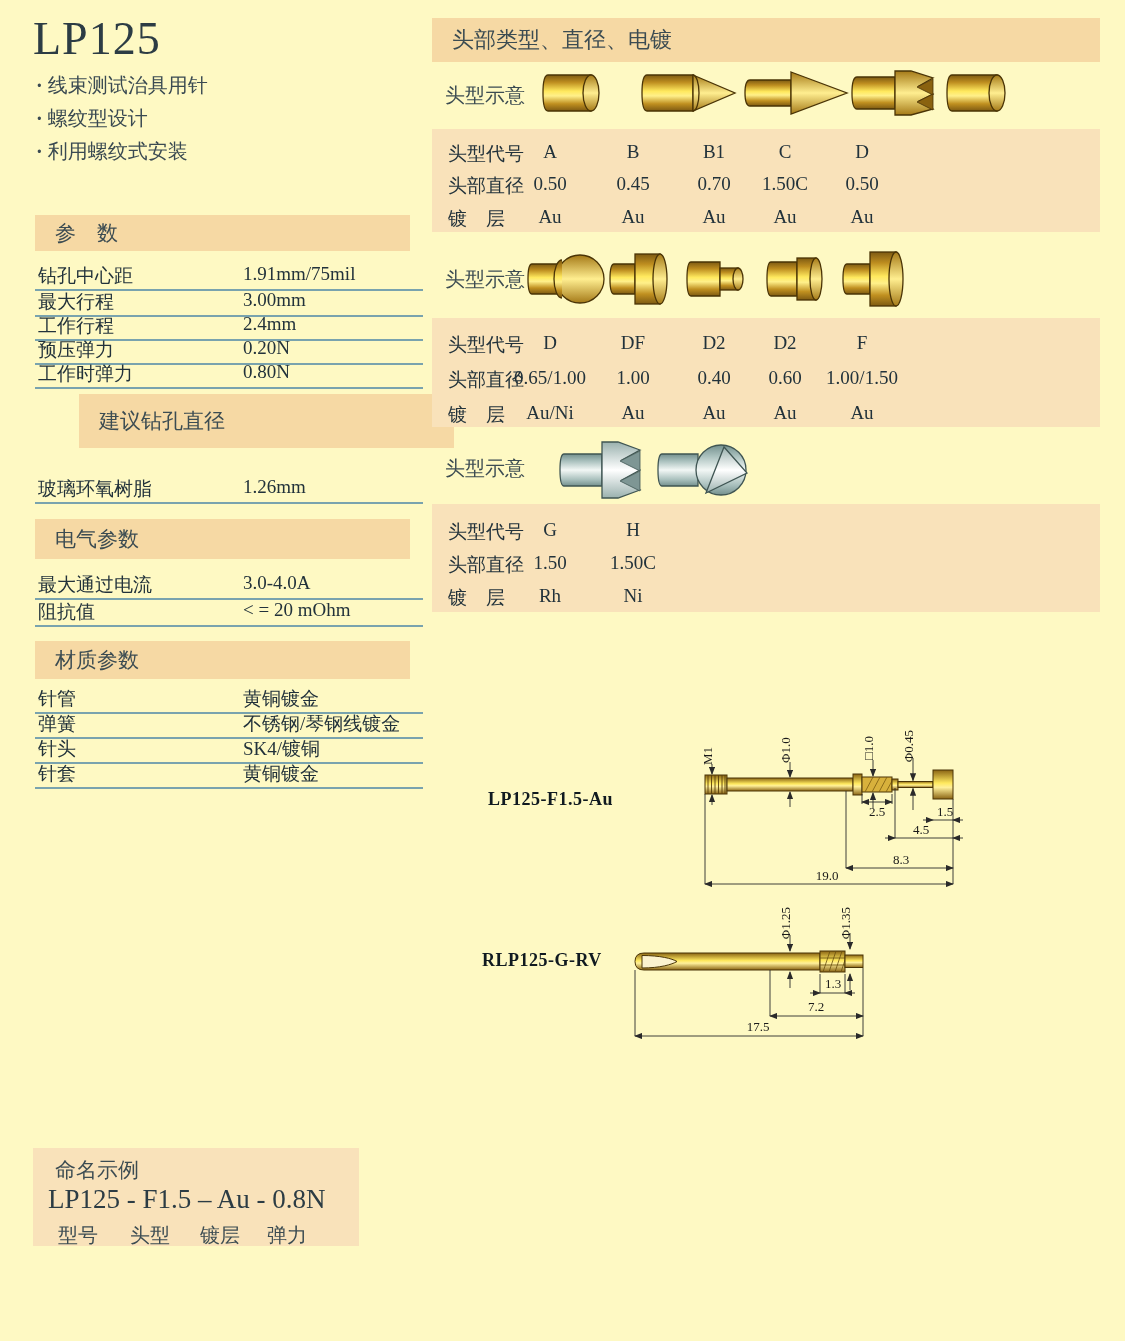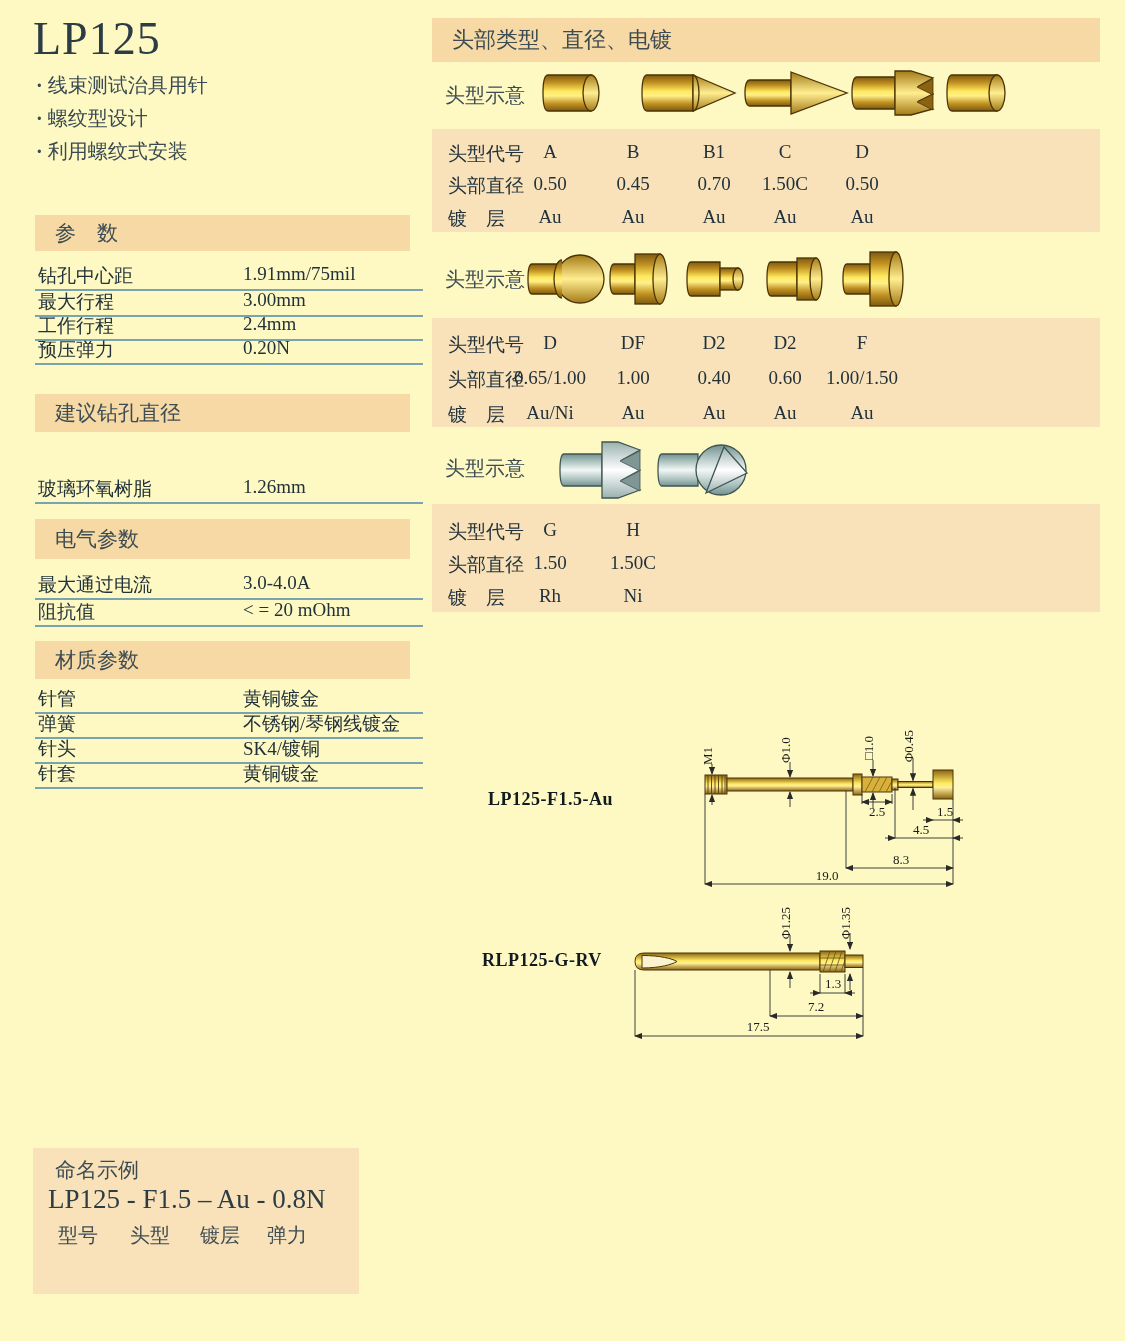--- a/index.html
+++ b/index.html
@@ -21,21 +21,21 @@
            display:flex;align-items:center;font-size:22px;color:#3c4c52;padding-left:20px;box-sizing:border-box;}
   .illu-label{position:absolute;font-size:20px;color:#3c4c52;}
   .hrow{position:absolute;left:0;width:100%;height:24px;font-size:19px;color:#22323b;}
   .hl{position:absolute;left:16px;top:0;}
   .hc{position:absolute;width:90px;text-align:center;top:0;}
   .pins{position:absolute;}
   
   .dwg-label{position:absolute;font-size:18px;font-weight:bold;color:#101a20;letter-spacing:0.5px;}
   .dwg{position:absolute;}
   
-  .naming{position:absolute;left:33px;top:1148px;width:326px;height:146px;background:#f9e2ba;}
+  .naming{position:absolute;left:33px;top:1148px;width:326px;height:98px;background:#f9e2ba;}
   .nm-h{position:absolute;left:22px;top:8px;font-size:21px;color:#3c4c52;}
   .nm-ex{position:absolute;left:15px;top:36px;font-size:27px;color:#2c3c44;white-space:nowrap;text-align:right;}
   .nm-leg{position:absolute;top:74px;font-size:20px;color:#3c4c52;font-family:Liberation Serif, serif;}
 </style>
 </head>
 <body>
 
 <div class="page">
 
   <div class="title">LP125</div>
@@ -58,22 +58,26 @@
     <span class="tv">3.00mm</span>
   </div>
   <div class="trow" style="top:313px">
     <span class="tl">工作行程</span>
     <span class="tv">2.4mm</span>
   </div>
   <div class="trow" style="top:337px">
     <span class="tl">预压弹力</span>
     <span class="tv">0.20N</span>
   </div>
-
-  <div class="band" style="top:394px;height:38px;">
+  <div class="trow" style="top:361px">
+    <span class="tl">工作时弹力</span>
+    <span class="tv">0.80N</span>
+  </div>
+
+  <div class="band" style="top:394px;height:54px;margin-left:44px;">
     <span>建议钻孔直径</span>
   </div>
   <div class="trow" style="top:476px">
     <span class="tl">玻璃环氧树脂</span>
     <span class="tv">1.26mm</span>
   </div>
 
   <div class="band" style="top:519px;height:40px;">
     <span>电气参数</span>
   </div>

